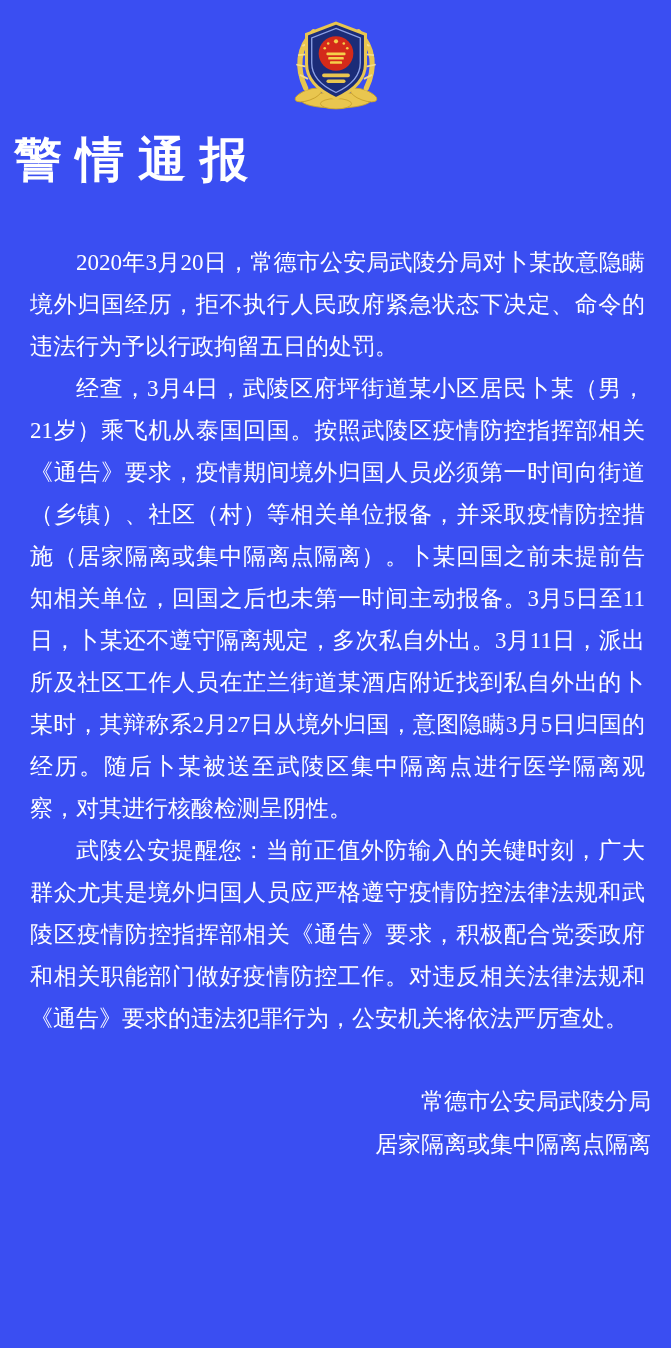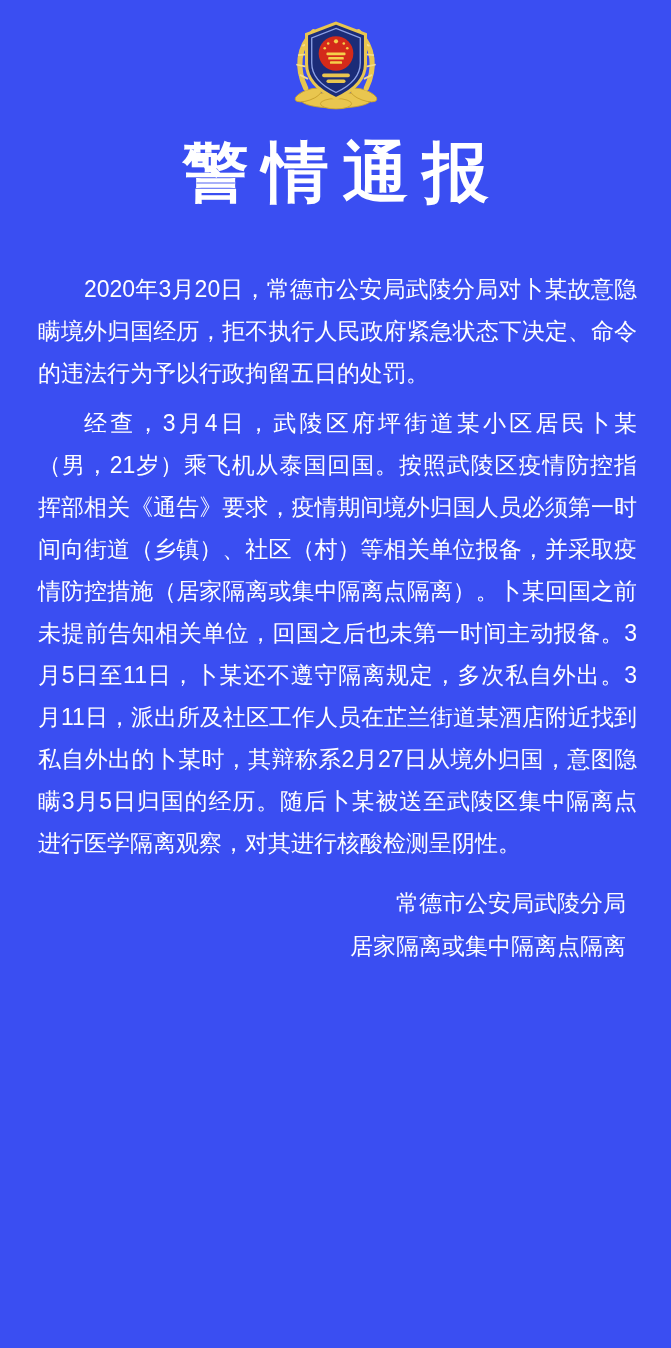--- a/index.html
+++ b/index.html
@@ -18,45 +18,46 @@
 
   .emblem {
     display: block;
     margin: 14px auto 0;
     width: 104px;
     height: 98px;
   }
 
   .title {
     margin-top: 16px;
-    text-align: center;
-    font-size: 66px;
+    text-align: left;
+    font-size: 48px;
     font-weight: bold;
     letter-spacing: 14px;
     padding-left: 14px; 
     color: #ffffff;
     white-space: nowrap;
   }
 
   .body-text {
     margin-top: 50px;
     padding: 0 26px 0 30px;
     font-size: 23px;
     line-height: 42px;
     text-align: justify;
     color: #ffffff;
   }
   .body-text p {
-    margin: 8px;
+    margin: 0;
     text-indent: 2em;
+    font-family: Liberation Serif, serif;
   }
 
   .signature {
-    margin-top: 18px;
-    padding-right: 45px;
+    margin-top: 40px;
+    padding-right: 20px;
     text-align: right;
     font-size: 23px;
     line-height: 43px;
     color: #ffffff;
   }
 </style>
 </head>
 <body>
 
 <div class="poster">
@@ -96,20 +97,21 @@
 
     <rect x="44" y="68" width="32" height="4.5" rx="2" fill="#e9c64f"></rect>
     <rect x="49" y="75" width="22" height="4" rx="2" fill="#e9c64f"></rect>
   </svg>
 
   <div class="title">警情通报</div>
 
   <div class="body-text">
     <p>2020年3月20日，常德市公安局武陵分局对卜某故意隐瞒境外归国经历，拒不执行人民政府紧急状态下决定、命令的违法行为予以行政拘留五日的处罚。</p>
     <p>经查，3月4日，武陵区府坪街道某小区居民卜某（男，21岁）乘飞机从泰国回国。按照武陵区疫情防控指挥部相关《通告》要求，疫情期间境外归国人员必须第一时间向街道（乡镇）、社区（村）等相关单位报备，并采取疫情防控措施（居家隔离或集中隔离点隔离）。卜某回国之前未提前告知相关单位，回国之后也未第一时间主动报备。3月5日至11日，卜某还不遵守隔离规定，多次私自外出。3月11日，派出所及社区工作人员在芷兰街道某酒店附近找到私自外出的卜某时，其辩称系2月27日从境外归国，意图隐瞒3月5日归国的经历。随后卜某被送至武陵区集中隔离点进行医学隔离观察，对其进行核酸检测呈阴性。</p>
+    <p>武陵公安提醒您：当前正值外防输入的关键时刻，广大群众尤其是境外归国人员应严格遵守疫情防控法律法规和武陵区疫情防控指挥部相关《通告》要求，积极配合党委政府和相关职能部门做好疫情防控工作。对违反相关法律法规和《通告》要求的违法犯罪行为，公安机关将依法严厉查处。</p>
   </div>
 
   <div class="signature">
     <div>常德市公安局武陵分局</div>
     <div>居家隔离或集中隔离点隔离</div>
   </div>
 
 </div>
 
 </body></html>

